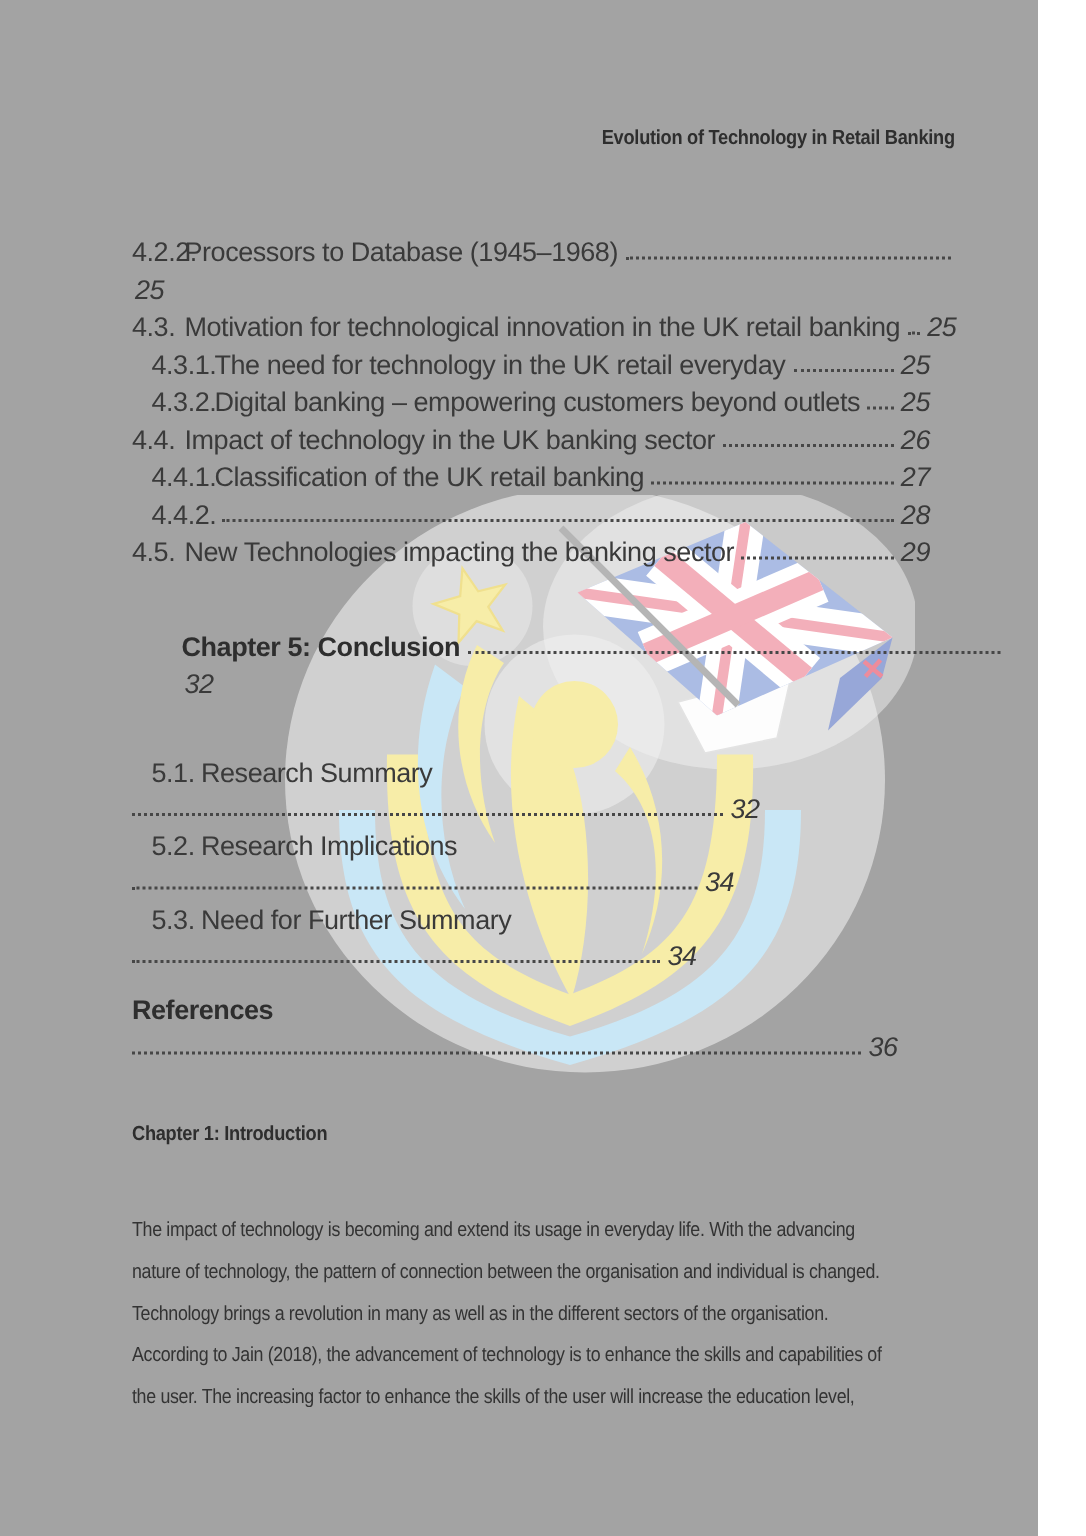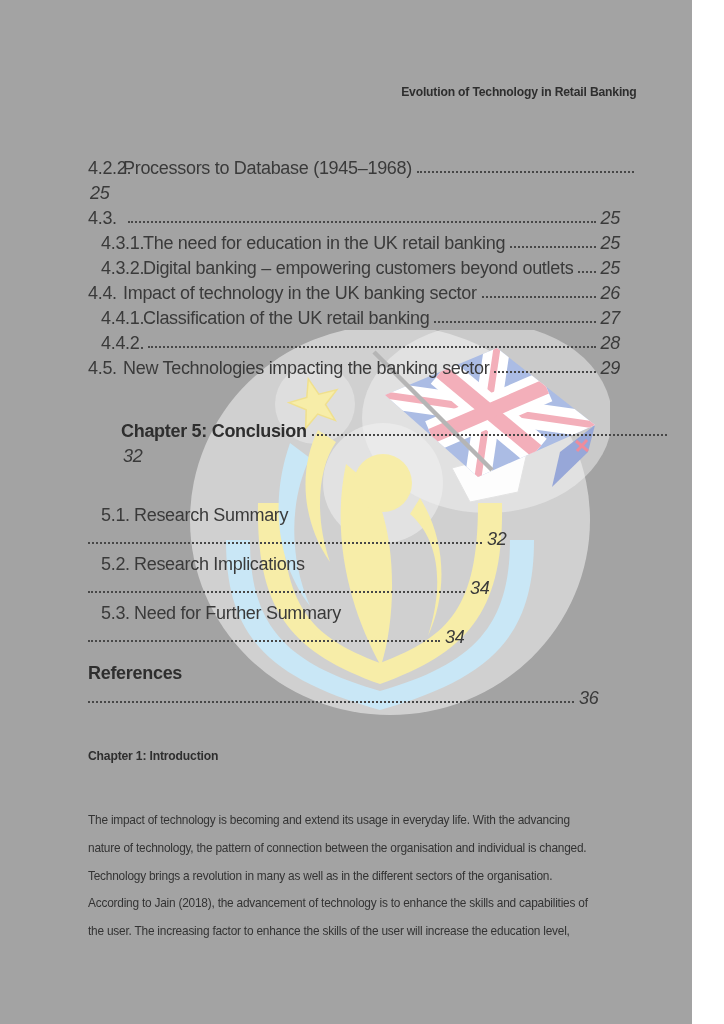--- a/index.html
+++ b/index.html
@@ -119,26 +119,27 @@
       <div class="trow">
         <span class="num numw0">4.2.2.</span>
         <span class="lbl">Processors to Database (1945–1968)</span>
         <span class="dots"></span>
       </div>
       <div class="trow">
         <span class="pg">25</span>
       </div>
       <div class="trow haspg">
         <span class="num numw0">4.3.</span>
+        <span class="lbl">Motivation for technological innovation in the UK retail banking</span>
         <span class="dots"></span>
         <span class="pg">25</span>
       </div>
       <div class="trow haspg lvl1">
         <span class="num numw1">4.3.1.</span>
-        <span class="lbl">The need for education in the UK retail banking</span>
+        <span class="lbl">The need for technology in the UK retail everyday</span>
         <span class="dots"></span>
         <span class="pg">25</span>
       </div>
       <div class="trow haspg lvl1">
         <span class="num numw1">4.3.2.</span>
         <span class="lbl">Digital banking – empowering customers beyond outlets</span>
         <span class="dots"></span>
         <span class="pg">25</span>
       </div>
       <div class="trow haspg">

